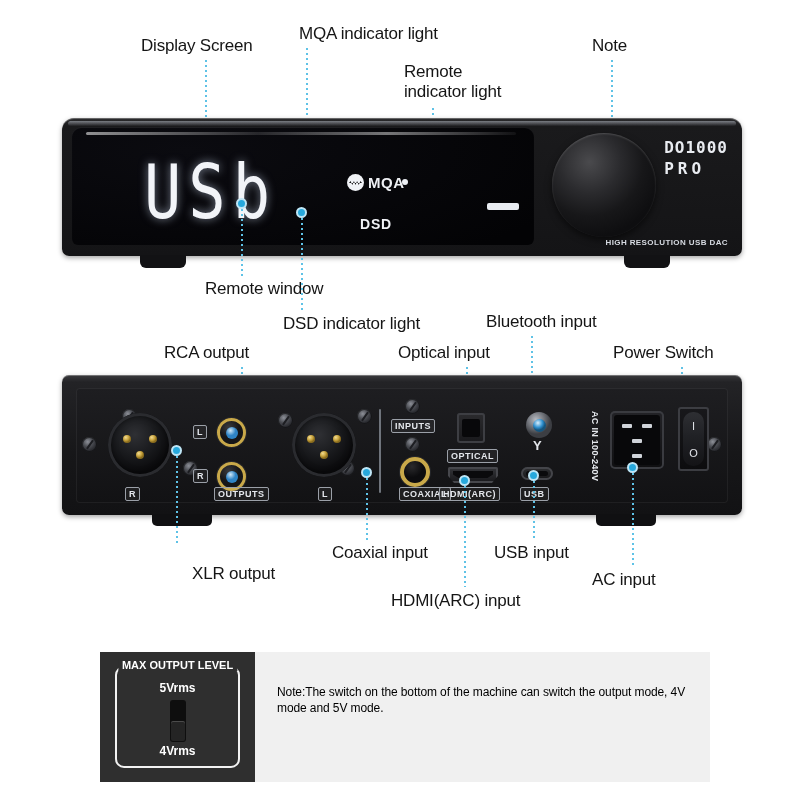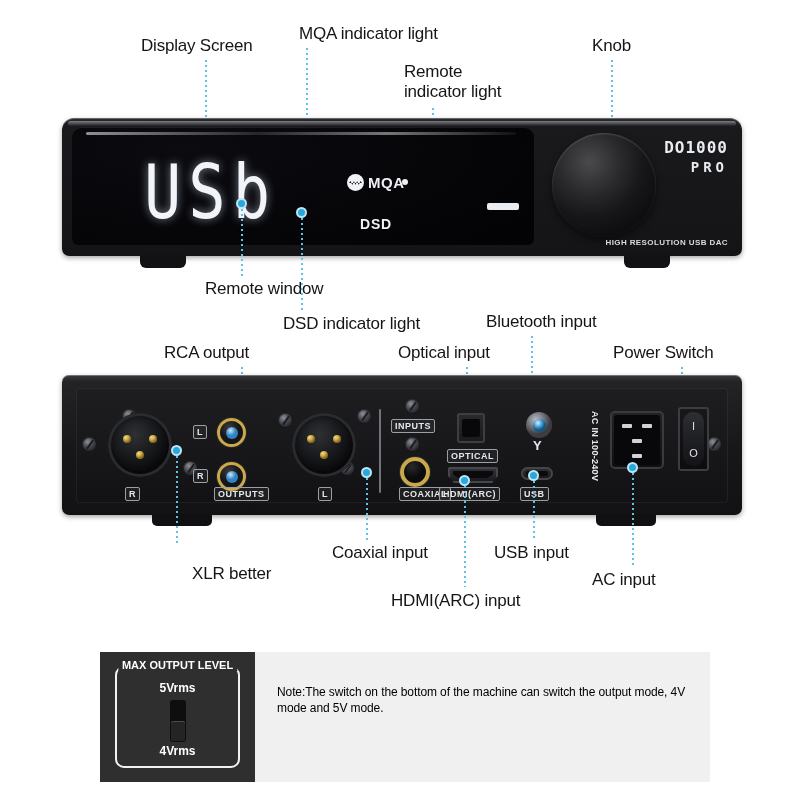--- a/index.html
+++ b/index.html
@@ -101,21 +101,21 @@
     background: radial-gradient(72% 72% at 36% 28%, #4a4a4d 0%, #2a2a2d 42%, #171719 72%, #0e0e10 100%);
     box-shadow: 0 3px 7px rgba(0,0,0,.55), inset 0 1px 2px rgba(255,255,255,.18);
   }
   #brand-model {
     position: absolute; right: 14px; top: 20px;
     color: #e9ecf1; font-family: "DejaVu Sans Mono", monospace;
     font-size: 16px; font-weight: bold; letter-spacing: 1px; text-align: right;
   }
   #brand-sub {
     color: #e9ecf1; font-family: "DejaVu Sans Mono", monospace;
-    font-size: 14px; font-weight: bold; letter-spacing: 4px; text-align: right; margin-top: 2px;
+    font-size: 16px; font-weight: bold; letter-spacing: 4px; text-align: left; margin-top: 2px;
   }
   #front-tagline {
     position: absolute; right: 14px; bottom: 9px;
     color: #d6dae1; font-size: 8px; font-weight: bold; letter-spacing: .4px;
   }
   .foot {
     position: absolute; bottom: -12px; width: 46px; height: 13px;
     background: #121214; border-radius: 0 0 6px 6px;
   }
 
@@ -323,21 +323,21 @@
 
   <div class="anno" style="left:299px; top:24px;">MQA indicator light</div>
   <div class="lead" style="left:306px; top:48px; height:92px;"></div>
   <div class="dot" style="left:301px; top:153px;"></div>
 
   <div class="anno" style="left:404px; top:62px;">Remote
 indicator light</div>
   <div class="lead" style="left:432px; top:108px; height:55px;"></div>
   <div class="dot" style="left:426px; top:178px;"></div>
 
-  <div class="anno" style="left:592px; top:36px;">Knob</div>
+  <div class="anno" style="left:592px; top:36px;">Note</div>
   <div class="lead" style="left:611px; top:60px; height:95px;"></div>
   <div class="dot" style="left:606px; top:163px;"></div>
 
   <div id="front">
     <div id="front-top-bevel"></div>
 
     <div id="remote-window">
       <div id="glass-glint"></div>
 
       <div id="display-readout">USb</div>
@@ -460,21 +460,21 @@
         <span>O</span>
       </div>
     </div>
 
     <div class="feet-rear" style="left:90px;"></div>
     <div class="feet-rear" style="right:86px;"></div>
   </div>
 
   <div class="dot" style="left:171px; top:445px;"></div>
   <div class="lead" style="left:176px; top:456px; height:88px;"></div>
-  <div class="anno" style="left:192px; top:564px;">XLR better</div>
+  <div class="anno" style="left:192px; top:564px;">XLR output</div>
 
   <div class="dot" style="left:361px; top:467px;"></div>
   <div class="lead" style="left:366px; top:478px; height:62px;"></div>
   <div class="anno" style="left:332px; top:543px;">Coaxial input</div>
 
   <div class="dot" style="left:459px; top:475px;"></div>
   <div class="lead" style="left:464px; top:486px; height:101px;"></div>
   <div class="anno" style="left:391px; top:591px;">HDMI(ARC) input</div>
 
   <div class="dot" style="left:528px; top:470px;"></div>

